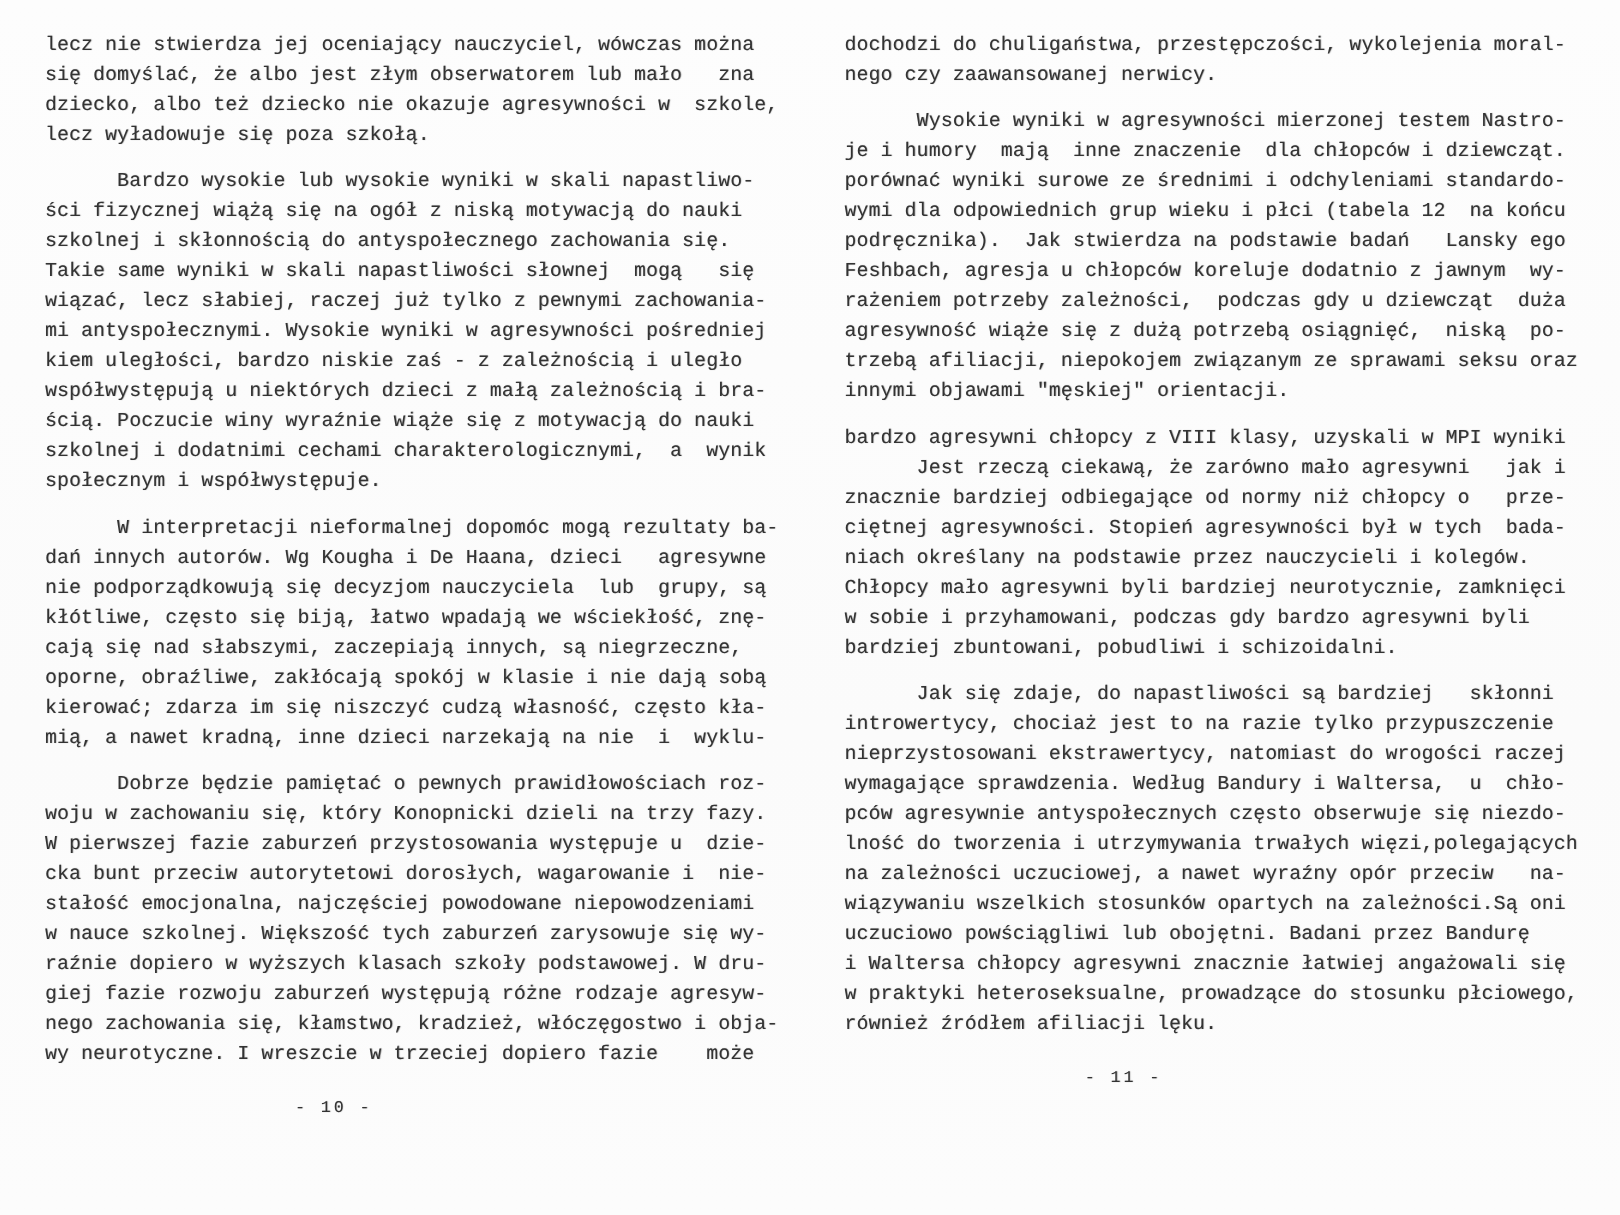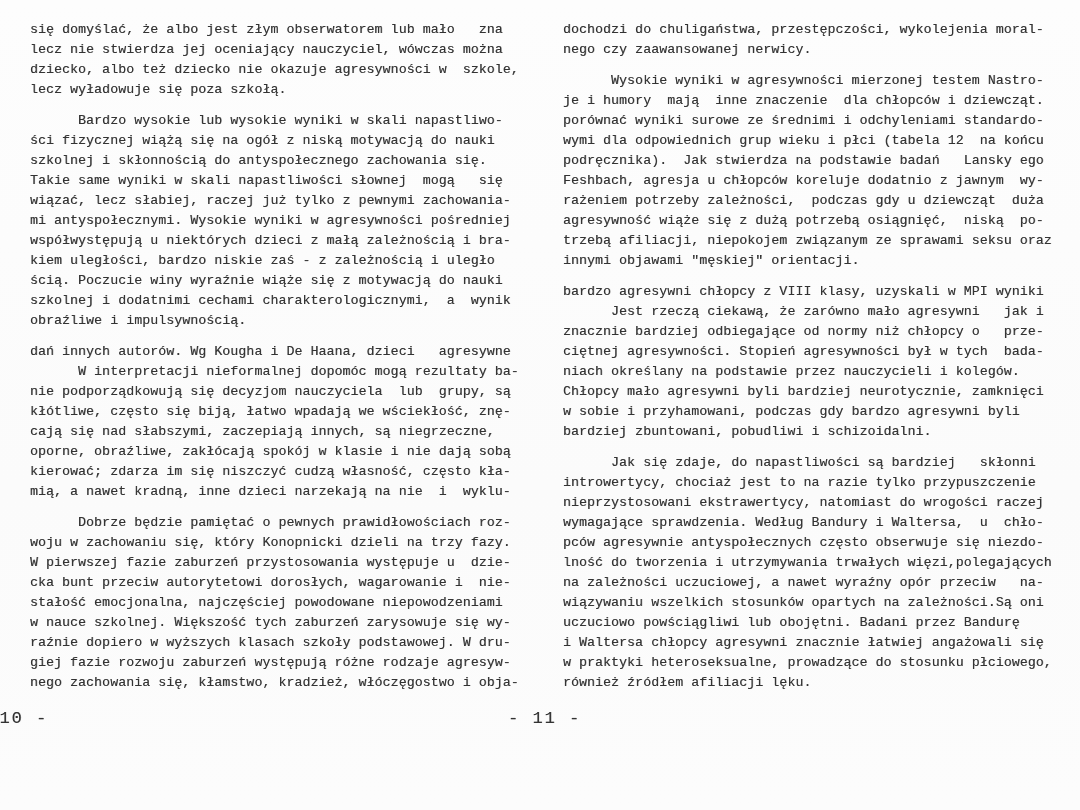--- a/index.html
+++ b/index.html
@@ -33,75 +33,76 @@
   .line {
     height: 20px;
     line-height: 20px;
     white-space: pre;
     letter-spacing: 0.1px;
     color: var(--ink, #333333);
     text-shadow: 0.4px 0.3px 0.6px rgba(30,30,30,0.45);
   }
   .page-number {
     margin-top: 16px;
-    text-align: left;
+    text-align: center;
     transform: translateX(-55px);
-    font-size: 17px;
+    font-size: 11px;
     line-height: 20px;
     letter-spacing: 2px;
     white-space: pre;
     text-shadow: 0.4px 0.3px 0.6px rgba(30,30,30,0.45);
   }
 </style>
 </head>
 <body style="background: rgb(252, 252, 252);">
 
 <div class="spread">
 
   <section class="page" id="page-left">
     <div class="text-block">
         <div class="paragraph">
+          <div class="line">lecz nie stwierdza jej oceniający nauczyciel, wówczas można</div>
           <div class="line">się domyślać, że albo jest złym obserwatorem lub mało   zna</div>
-          <div class="line">lecz nie stwierdza jej oceniający nauczyciel, wówczas można</div>
           <div class="line">dziecko, albo też dziecko nie okazuje agresywności w  szkole,</div>
           <div class="line">lecz wyładowuje się poza szkołą.</div>
         </div>
         <div class="paragraph">
           <div class="line">      Bardzo wysokie lub wysokie wyniki w skali napastliwo-</div>
           <div class="line">ści fizycznej wiążą się na ogół z niską motywacją do nauki</div>
           <div class="line">szkolnej i skłonnością do antyspołecznego zachowania się.</div>
           <div class="line">Takie same wyniki w skali napastliwości słownej  mogą   się</div>
           <div class="line">wiązać, lecz słabiej, raczej już tylko z pewnymi zachowania-</div>
           <div class="line">mi antyspołecznymi. Wysokie wyniki w agresywności pośredniej</div>
+          <div class="line">kiem uległości, bardzo niskie zaś - z zależnością i uległo</div>
           <div class="line">współwystępują u niektórych dzieci z małą zależnością i bra-</div>
-          <div class="line">kiem uległości, bardzo niskie zaś - z zależnością i uległo</div>
           <div class="line">ścią. Poczucie winy wyraźnie wiąże się z motywacją do nauki</div>
           <div class="line">szkolnej i dodatnimi cechami charakterologicznymi,  a  wynik</div>
-          <div class="line">obraźliwe i impulsywnością.</div>
+          <div class="line">społecznym i współwystępuje.</div>
         </div>
         <div class="paragraph">
+          <div class="line">      W interpretacji nieformalnej dopomóc mogą rezultaty ba-</div>
           <div class="line">dań innych autorów. Wg Kougha i De Haana, dzieci   agresywne</div>
-          <div class="line">      W interpretacji nieformalnej dopomóc mogą rezultaty ba-</div>
           <div class="line">nie podporządkowują się decyzjom nauczyciela  lub  grupy, są</div>
           <div class="line">kłótliwe, często się biją, łatwo wpadają we wściekłość, znę-</div>
           <div class="line">cają się nad słabszymi, zaczepiają innych, są niegrzeczne,</div>
           <div class="line">oporne, obraźliwe, zakłócają spokój w klasie i nie dają sobą</div>
           <div class="line">kierować; zdarza im się niszczyć cudzą własność, często kła-</div>
           <div class="line">mią, a nawet kradną, inne dzieci narzekają na nie  i  wyklu-</div>
         </div>
         <div class="paragraph">
           <div class="line">      Dobrze będzie pamiętać o pewnych prawidłowościach roz-</div>
           <div class="line">woju w zachowaniu się, który Konopnicki dzieli na trzy fazy.</div>
           <div class="line">W pierwszej fazie zaburzeń przystosowania występuje u  dzie-</div>
           <div class="line">cka bunt przeciw autorytetowi dorosłych, wagarowanie i  nie-</div>
           <div class="line">stałość emocjonalna, najczęściej powodowane niepowodzeniami</div>
           <div class="line">w nauce szkolnej. Większość tych zaburzeń zarysowuje się wy-</div>
           <div class="line">raźnie dopiero w wyższych klasach szkoły podstawowej. W dru-</div>
           <div class="line">giej fazie rozwoju zaburzeń występują różne rodzaje agresyw-</div>
           <div class="line">nego zachowania się, kłamstwo, kradzież, włóczęgostwo i obja-</div>
+          <div class="line">wy neurotyczne. I wreszcie w trzeciej dopiero fazie    może</div>
         </div>
       </div>
     <div class="page-number">- 10 -</div>
   </section>
 
   <section class="page" id="page-right">
     <div class="text-block">
         <div class="paragraph">
           <div class="line">dochodzi do chuligaństwa, przestępczości, wykolejenia moral-</div>
           <div class="line">nego czy zaawansowanej nerwicy.</div>

